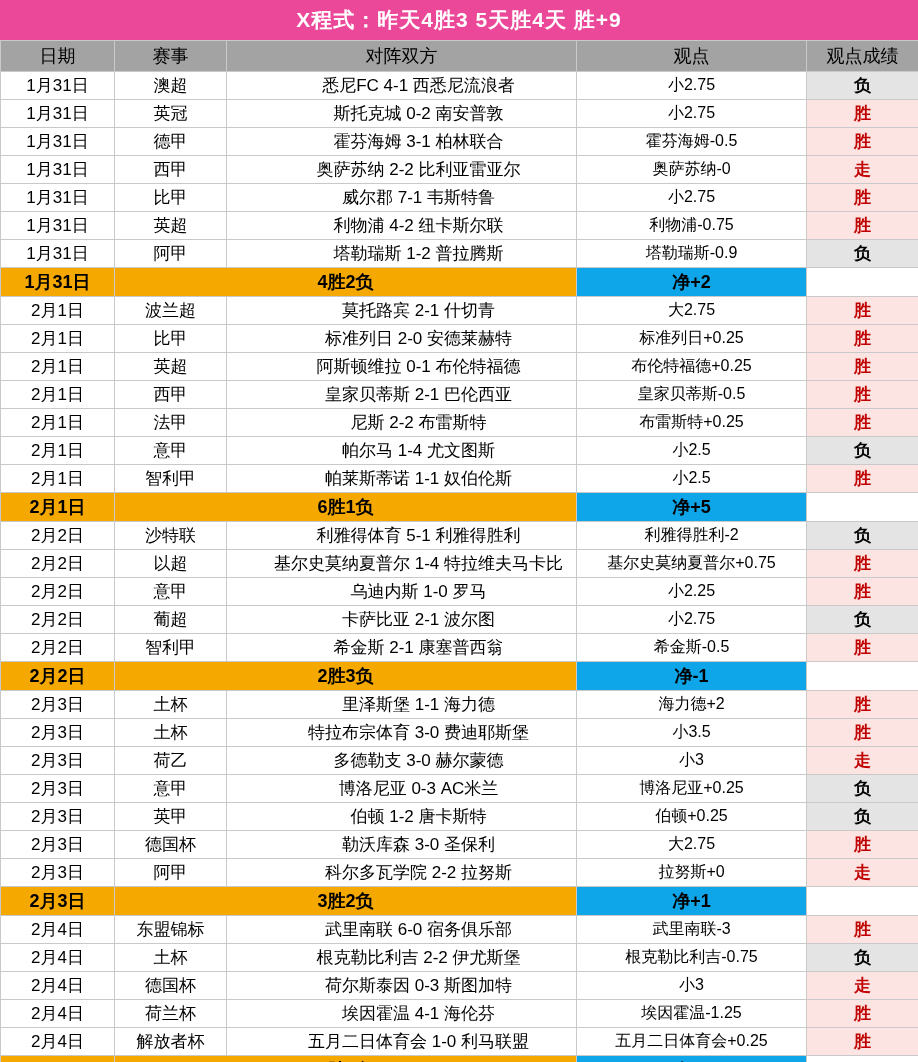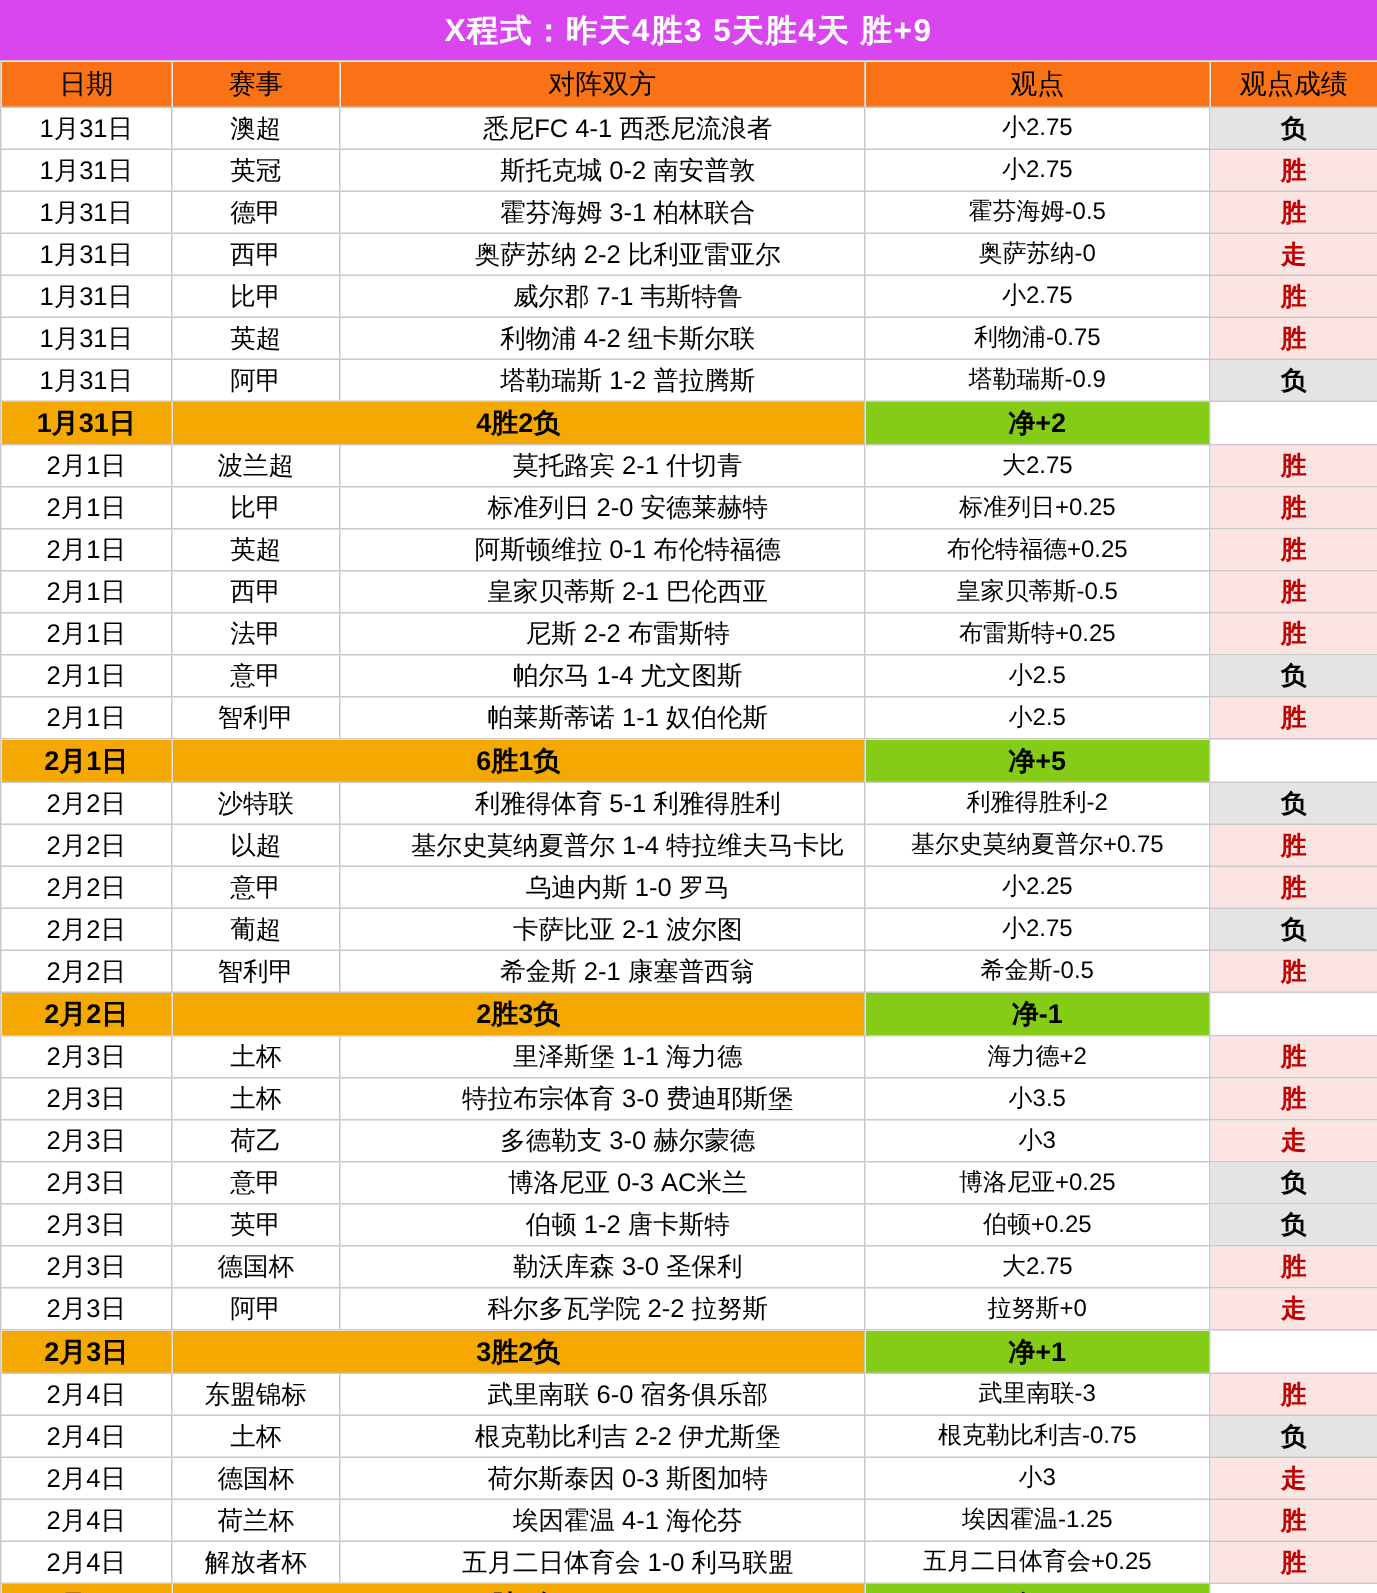--- a/index.html
+++ b/index.html
@@ -5,21 +5,21 @@
   html,body{margin:0;padding:0;}
   body{
     width:918px;
     background:#ffffff;
     font-family:"Liberation Sans","DejaVu Sans",sans-serif;
     -webkit-font-smoothing:antialiased;
   }
   #sheet{width:918px;}
   .title-bar{
     height:40px;
-    background:#d946ef;
+    background:#ec4899;
     color:#ffffff;
     display:flex;
     align-items:center;
     justify-content:center;
     font-size:21px;
     font-weight:bold;
     letter-spacing:1px;
   }
   table{
     border-collapse:collapse;
@@ -39,36 +39,36 @@
     color:#000000;
     padding:0;
     height:27px;
     overflow:hidden;
     white-space:nowrap;
   }
   thead th{
     height:30px;
     font-size:18px;
     font-weight:normal;
-    background:#f97316;
+    background:#a3a3a3;
   }
   td.match{font-size:17px;padding-left:34px;}
   td.view{font-size:16px;}
   td.res{font-weight:bold;font-size:17px;}
   td.res.win{color:#c00000;background:#fbe4e2;}
   td.res.lose{color:#000000;background:#e4e4e4;}
   td.res.draw{color:#c00000;background:#fbe4e2;}
   tr.summary td{
     background:#f5a800;
     font-size:18px;
     font-weight:bold;
     color:#000000;
     height:28px;
   }
-  tr.summary td.net{background:#84cc16;font-weight:bold;}
+  tr.summary td.net{background:#0ea5e9;font-weight:bold;}
   tr.summary td.blank{background:#ffffff;border-left:1px solid #c9c9c9;}
 </style>
 </head>
 <body>
 
 <div id="sheet">
   <div class="title-bar">X程式：昨天4胜3 5天胜4天  胜+9</div>
   <table>
     <colgroup>
       <col class="c-date">

